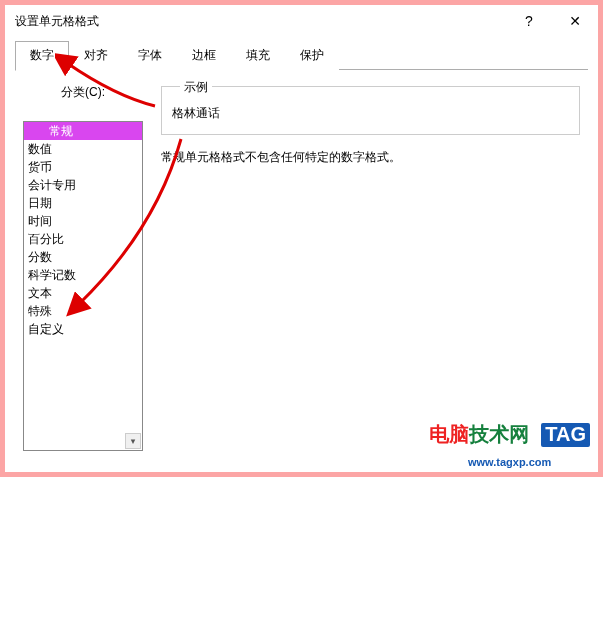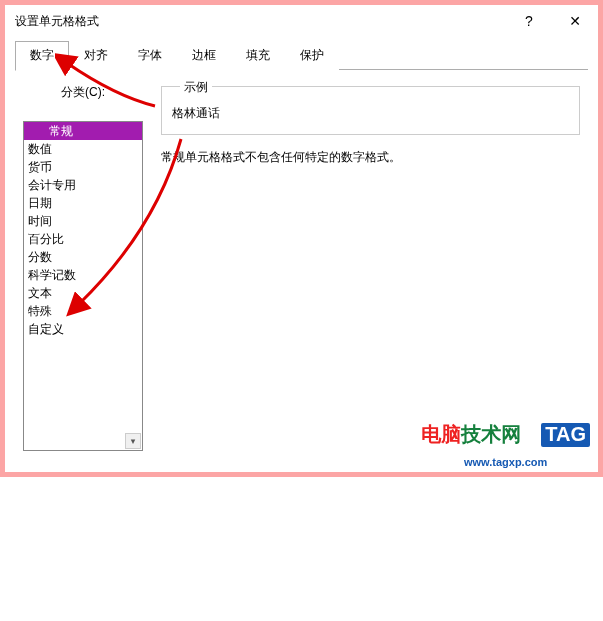--- a/index.html
+++ b/index.html
@@ -78,21 +78,21 @@
     background: #fff;
   }
   .listbox-inner { padding: 0; }
   .list-item {
     padding: 1px 4px;
     cursor: pointer;
     font-size: 12px;
     line-height: 16px;
   }
   .list-item.selected {
-    background: #a21caf;
+    background: #d946ef;
     color: #fff;
     padding-left: 25px;
   }
   .scroll-down {
     position: absolute;
     right: 1px;
     bottom: 1px;
     width: 16px;
     height: 16px;
     background: #f0f0f0;
@@ -150,21 +150,21 @@
   .wm-line1 { font-size: 20px; font-weight: bold; }
   .wm-line1 .red { color: #e22; }
   .wm-line1 .blue { color: #15803d; }
   .wm-tag {
     display: inline-block;
     background: #1559b3;
     color: #fff;
     font-size: 20px;
     font-weight: bold;
     padding: 0 4px 1px;
-    margin-left: 20px;
+    margin-left: 12px;
     border-radius: 2px;
   }
   .wm-line2 { font-size: 11px; color: #1559b3; font-weight: bold; margin-top: 8px; }
 </style>
 </head>
 <body>
 
 <div class="window">
 
   <div class="titlebar">

